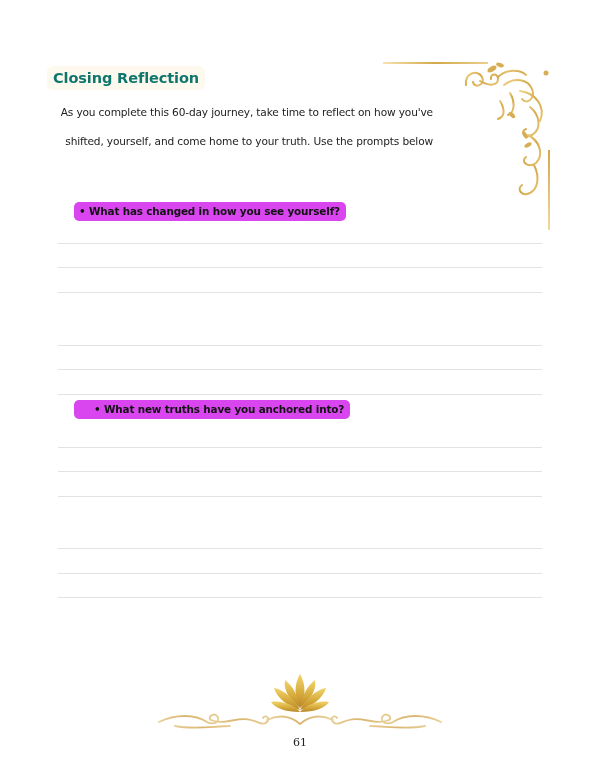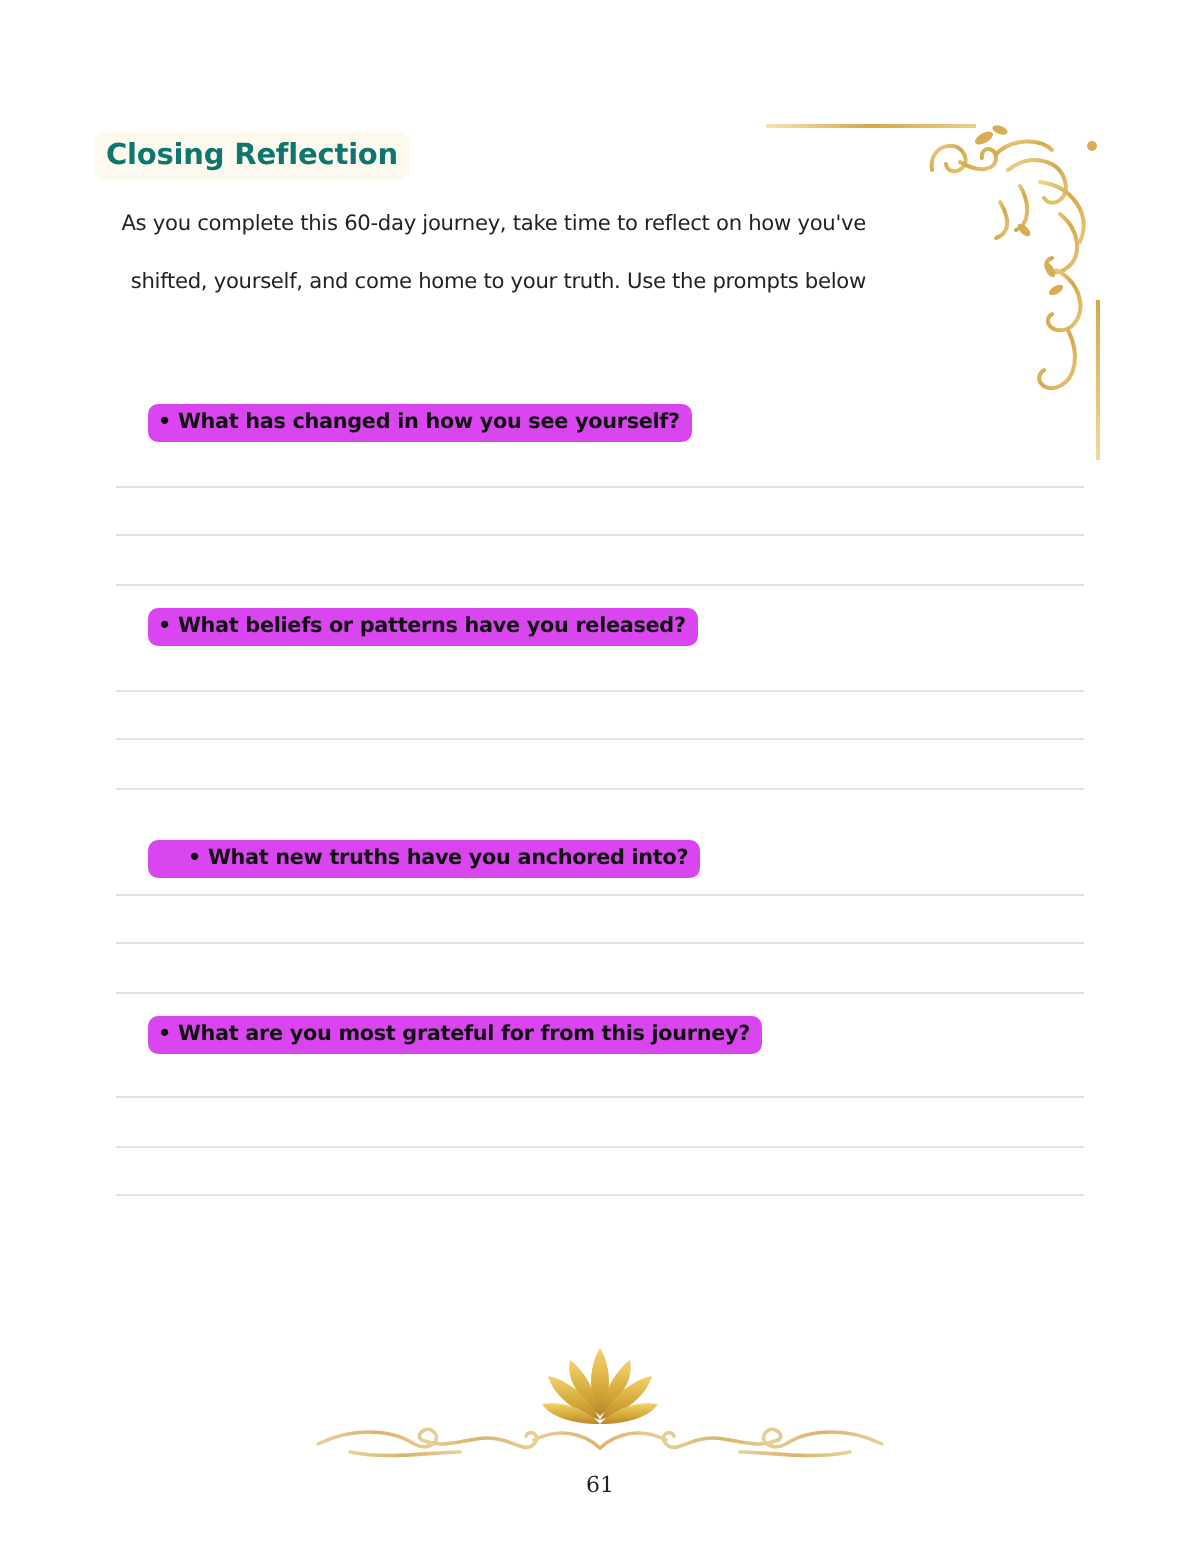--- a/index.html
+++ b/index.html
@@ -87,31 +87,29 @@
   <div class="intro">
     <p>As you complete this 60-day journey, take time to reflect on how you've</p>
     <p>shifted, yourself, and come home to your truth. Use the prompts below</p>
   </div>
 
   <div class="prompt-badge" style="top:202px;">• What has changed in how you see yourself?</div>
   <div class="write-line" style="top:243px;"></div>
   <div class="write-line" style="top:267px;"></div>
   <div class="write-line" style="top:292px;"></div>
 
-  <div class="prompt-badge" style="top:304px;">• What beliefs or patterns have you released?</div>
   <div class="write-line" style="top:345px;"></div>
   <div class="write-line" style="top:369px;"></div>
   <div class="write-line" style="top:394px;"></div>
 
-  <div class="prompt-badge" style="top:420px;padding-left:20px;">• What new truths have you anchored into?</div>
+  <div class="prompt-badge" style="top:400px;padding-left:20px;">• What new truths have you anchored into?</div>
   <div class="write-line" style="top:447px;"></div>
   <div class="write-line" style="top:471px;"></div>
   <div class="write-line" style="top:496px;"></div>
 
-  <div class="prompt-badge" style="top:508px;">• What are you most grateful for from this journey?</div>
   <div class="write-line" style="top:548px;"></div>
   <div class="write-line" style="top:573px;"></div>
   <div class="write-line" style="top:597px;"></div>
 
   <svg class="footer-orn" viewBox="0 0 290 62">
     <defs>
       <linearGradient id="lotusG" x1="0" y1="0" x2="0" y2="1">
         <stop offset="0" stop-color="#f3d36a"></stop>
         <stop offset="0.6" stop-color="#d4a83a"></stop>
         <stop offset="1" stop-color="#b8862a"></stop>

